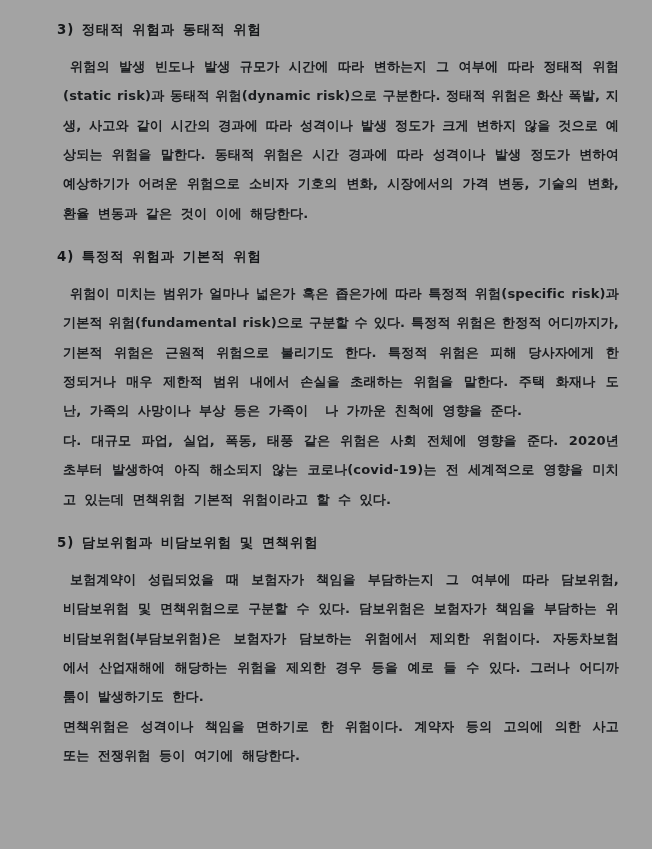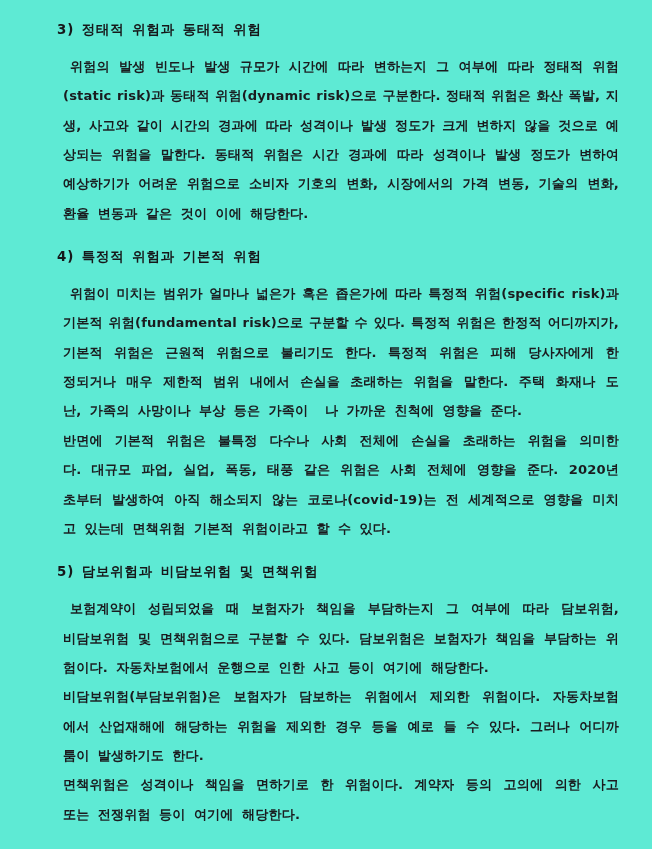--- a/index.html
+++ b/index.html
@@ -9,21 +9,21 @@
     background: #ffffff;
   }
   body {
     font-family: "DejaVu Sans", "Liberation Sans", sans-serif;
     -webkit-font-smoothing: antialiased;
   }
   .page {
     position: relative;
     width: 652px;
     height: 849px;
-    background: #5eead4;
+    background: #a3a3a3;
     overflow: hidden;
     box-sizing: border-box;
   }
   .content {
     position: absolute;
     left: 0;
     top: 0;
     width: 652px;
     padding: 22px 30px 0 30px;
     box-sizing: border-box;
@@ -110,33 +110,31 @@
     <div class="section">
       <div class="heading">4) 특정적 위험과 기본적 위험</div>
       <div class="para">
         <div class="line just indent">위험이 미치는 범위가 얼마나 넓은가 혹은 좁은가에 따라 특정적 위험(specific risk)과</div>
         <div class="line just">기본적 위험(fundamental risk)으로 구분할 수 있다. 특정적 위험은 한정적 어디까지가,</div>
         <div class="line just">기본적 위험은 근원적 위험으로 불리기도 한다. 특정적 위험은 피해 당사자에게 한</div>
         <div class="line just">정되거나 매우 제한적 범위 내에서 손실을 초래하는 위험을 말한다. 주택 화재나 도</div>
         <div class="line flush">난, 가족의 사망이나 부상 등은 가족이  나 가까운 친척에 영향을 준다.</div>
       </div>
       <div class="para">
-        <div class="line just">반면에 기본적 위험은 불특정 다수나 사회 전체에 손실을 초래하는 위험을 의미한</div>
         <div class="line just">다. 대규모 파업, 실업, 폭동, 태풍 같은 위험은 사회 전체에 영향을 준다. 2020년</div>
         <div class="line just">초부터 발생하여 아직 해소되지 않는 코로나(covid-19)는 전 세계적으로 영향을 미치</div>
         <div class="line flush">고 있는데 면책위험 기본적 위험이라고 할 수 있다.</div>
       </div>
     </div>
 
     <div class="section">
       <div class="heading">5) 담보위험과 비담보위험 및 면책위험</div>
       <div class="para">
         <div class="line just indent">보험계약이 성립되었을 때 보험자가 책임을 부담하는지 그 여부에 따라 담보위험,</div>
         <div class="line just">비담보위험 및 면책위험으로 구분할 수 있다. 담보위험은 보험자가 책임을 부담하는 위</div>
-        <div class="line flush">험이다. 자동차보험에서 운행으로 인한 사고 등이 여기에 해당한다.</div>
       </div>
       <div class="para">
         <div class="line just">비담보위험(부담보위험)은 보험자가 담보하는 위험에서 제외한 위험이다. 자동차보험</div>
         <div class="line just">에서 산업재해에 해당하는 위험을 제외한 경우 등을 예로 들 수 있다. 그러나 어디까</div>
         <div class="line flush">툼이 발생하기도 한다.</div>
       </div>
       <div class="para">
         <div class="line just">면책위험은 성격이나 책임을 면하기로 한 위험이다. 계약자 등의 고의에 의한 사고</div>
         <div class="line flush">또는 전쟁위험 등이 여기에 해당한다.</div>
       </div>

